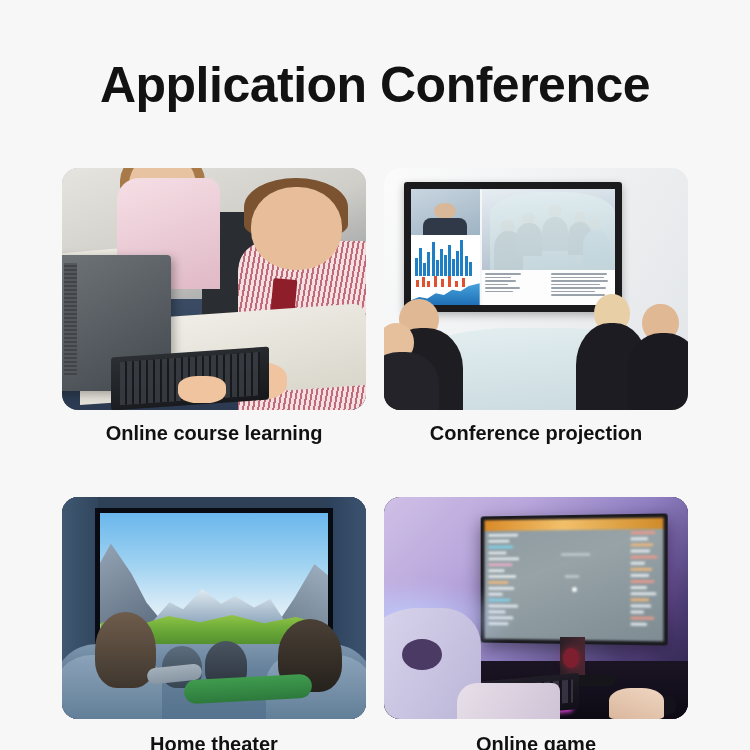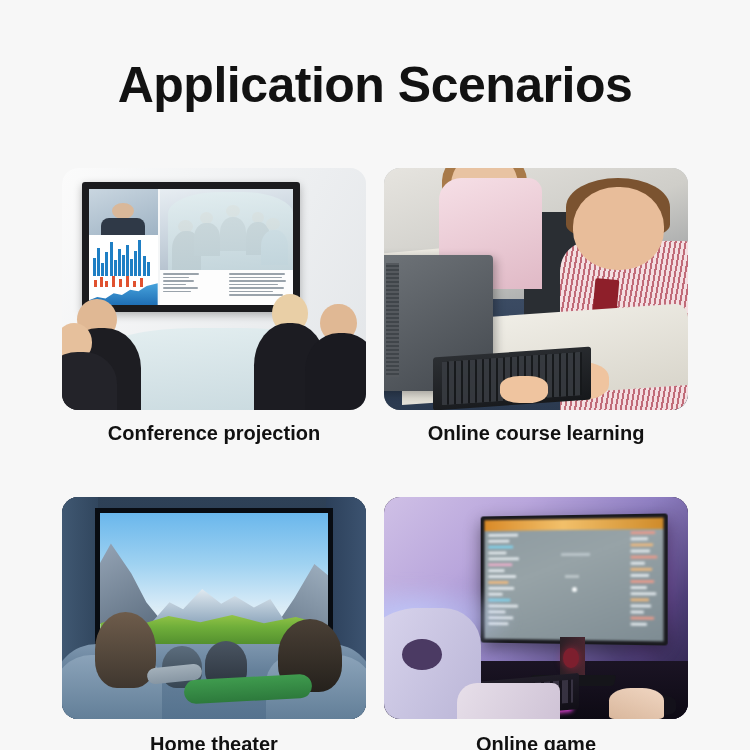--- a/index.html
+++ b/index.html
@@ -134,25 +134,47 @@
   .hood-patch{position:absolute;left:6%;bottom:22%;width:13%;height:14%;border-radius:50%;background:#4b3a63;}
   .arm2{position:absolute;left:24%;bottom:0;width:34%;height:16%;background:linear-gradient(120deg,#e7dfe9,#cfc3d6);border-radius:20px 8px 0 0;}
   .handR{position:absolute;right:8%;bottom:0;width:18%;height:14%;background:linear-gradient(200deg,#f0d6c2,#d9b79c);border-radius:40% 40% 10% 10%;}
   .mouse{position:absolute;right:4%;bottom:2%;width:12%;height:9%;background:#13111a;border-radius:40% 40% 30% 30%;}
 </style>
 </head>
 <body>
 
 <div class="page">
 
-  <div class="page-title">Application Scenarios</div>
+  <div class="page-title">Application Conference</div>
 
   <div class="grid">
 
     <div class="row">
+
+      <div class="cell">
+        <div class="card c2">
+          <div class="bg"></div>
+          <div class="floor"></div>
+          <div class="desk2"></div>
+          <div class="chair"></div>
+          <div class="girl-hair"></div>
+          <div class="girl-head"></div>
+          <div class="girl-shirt"></div>
+          <div class="boy-shirt"></div>
+          <div class="boy-tie"></div>
+          <div class="boy-hair"></div>
+          <div class="boy-head"></div>
+          <div class="desk"></div>
+          <div class="monitor"></div>
+          <div class="hand" style="right:26%;bottom:4%;width:22%;height:16%;"></div>
+          <div class="keyboard"></div>
+          <div class="hand" style="left:38%;bottom:3%;width:16%;height:11%;"></div>
+        </div>
+        <div class="caption">Online course learning</div>
+      </div>
 
       <div class="cell">
         <div class="card c1">
           <div class="wall"></div>
           <div class="tv">
             <div class="tv-in">
               <div class="tv-left">
                 <div class="feed-head"></div>
                 <div class="chart-bars">
                   <div class="bar" style="left:6%;height:26%;"></div>
@@ -222,42 +244,20 @@
           <div class="head" style="left:-2%;top:64%;width:12%;height:16%;background:#e6c09c;"></div>
           <div class="person" style="left:-6%;top:76%;width:24%;height:28%;background:#232329;"></div>
           <div class="head" style="right:19%;top:52%;width:12%;height:16%;background:#e9cfa6;"></div>
           <div class="person" style="right:13%;top:64%;width:24%;height:38%;background:#1c1c22;"></div>
           <div class="head" style="right:3%;top:56%;width:12%;height:16%;background:#e0b894;"></div>
           <div class="person" style="right:-4%;top:68%;width:24%;height:34%;background:#1a1a20;"></div>
         </div>
         <div class="caption">Conference projection</div>
       </div>
 
-      <div class="cell">
-        <div class="card c2">
-          <div class="bg"></div>
-          <div class="floor"></div>
-          <div class="desk2"></div>
-          <div class="chair"></div>
-          <div class="girl-hair"></div>
-          <div class="girl-head"></div>
-          <div class="girl-shirt"></div>
-          <div class="boy-shirt"></div>
-          <div class="boy-tie"></div>
-          <div class="boy-hair"></div>
-          <div class="boy-head"></div>
-          <div class="desk"></div>
-          <div class="monitor"></div>
-          <div class="hand" style="right:26%;bottom:4%;width:22%;height:16%;"></div>
-          <div class="keyboard"></div>
-          <div class="hand" style="left:38%;bottom:3%;width:16%;height:11%;"></div>
-        </div>
-        <div class="caption">Online course learning</div>
-      </div>
-
     </div>
 
     <div class="row row2">
 
       <div class="cell">
         <div class="card card-2 c3">
           <div class="room"></div>
           <div class="wallL"></div>
           <div class="wallR"></div>
           <div class="scr-frame">

